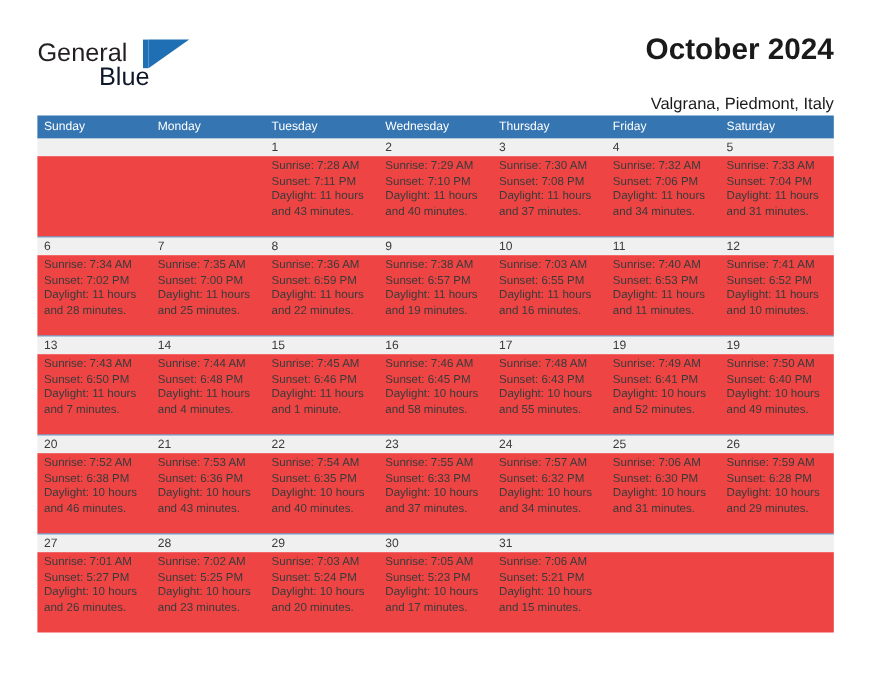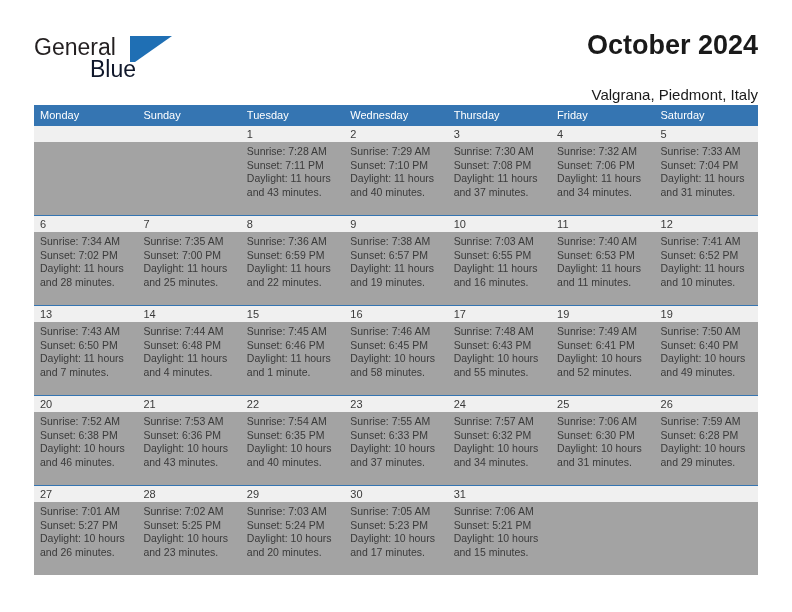--- a/index.html
+++ b/index.html
@@ -123,21 +123,21 @@
   }
   .week-nums {
     display: flex;
     width: 100%;
     background: #f0f0f0;
     height: 16px;
   }
   .week-body {
     display: flex;
     width: 100%;
-    background: #a3a3a3;
+    background: #ef4444;
     height: 73px;
   }
   .daynum {
     flex: 1 1 0;
     font-size: 11px;
     line-height: 16px;
     color: #3a3a3a;
     padding-left: 6px;
     white-space: nowrap;
     overflow: hidden;
@@ -173,22 +173,22 @@
     <div class="title-block">
       <div class="cal-title">October 2024</div>
       <div class="cal-subtitle">Valgrana, Piedmont, Italy</div>
     </div>
 
   </div>
 
   <div class="calendar">
 
     <div class="dow-row">
+      <div class="dow">Sunday</div>
       <div class="dow">Monday</div>
-      <div class="dow">Sunday</div>
       <div class="dow">Tuesday</div>
       <div class="dow">Wednesday</div>
       <div class="dow">Thursday</div>
       <div class="dow">Friday</div>
       <div class="dow">Saturday</div>
     </div>
 
     <div id="weeks-container">
         <div class="week">
           <div class="week-nums">

